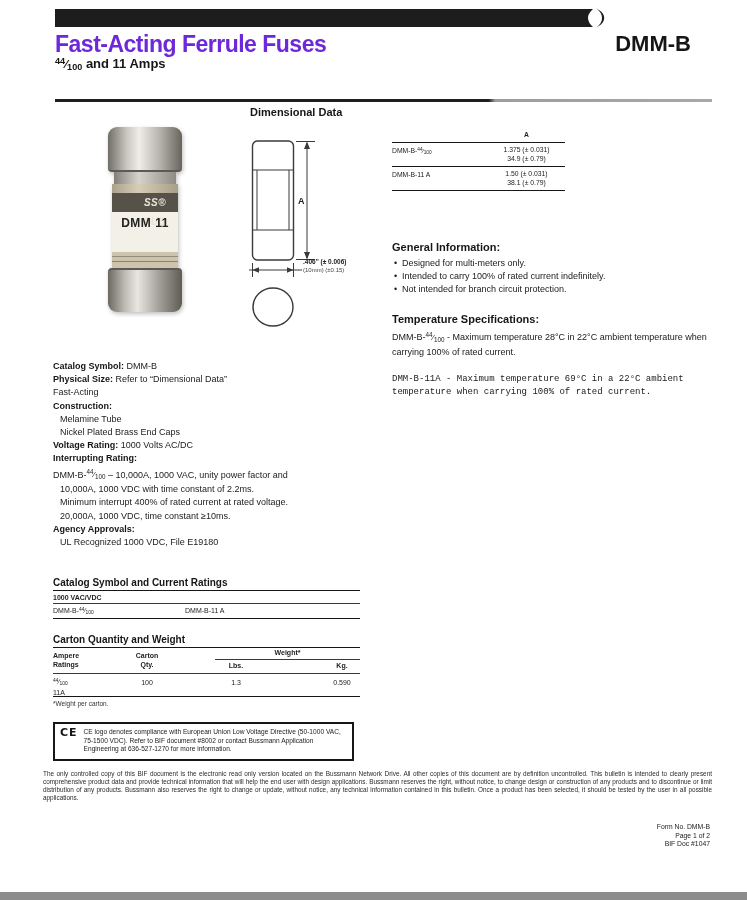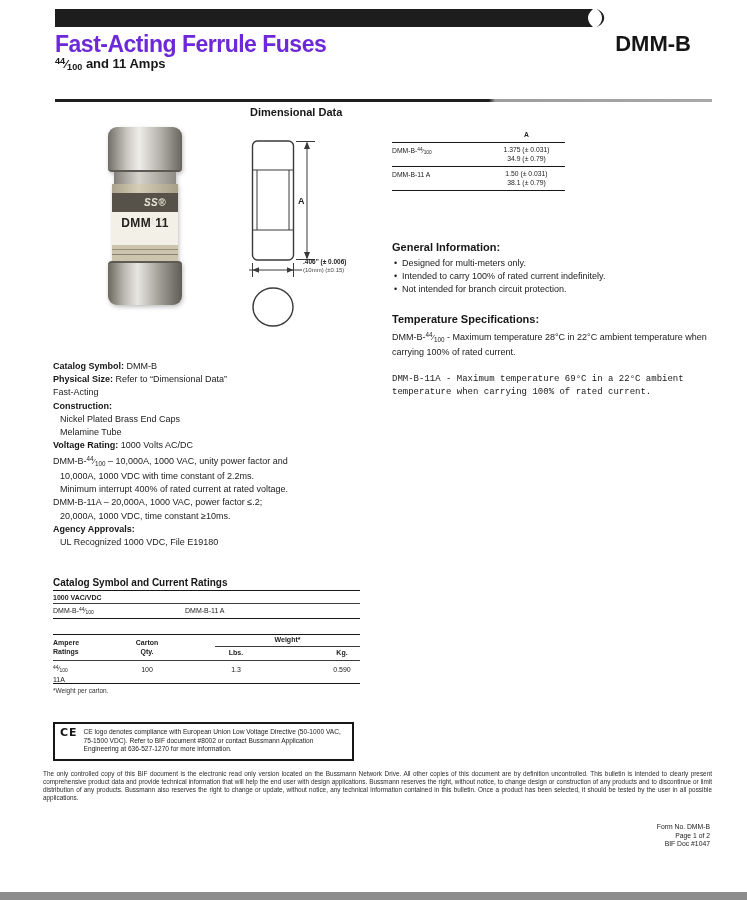--- a/index.html
+++ b/index.html
@@ -25,21 +25,21 @@
 
   
   .fuse-photo { left:104px; top:127px; width:82px; display:flex; flex-direction:column; align-items:center; filter:drop-shadow(1px 2px 2px rgba(0,0,0,0.25)); }
   .cap-top { width:74px; height:45px; border-radius:9px 9px 4px 4px;
     background:linear-gradient(90deg,#716e67,#c9c6c0 25%,#efede9 42%,#b2afa8 72%,#67645e);
     border-bottom:2px solid #5d5a54; }
   .shoulder { width:62px; height:12px; background:linear-gradient(90deg,#837f78,#d6d3cd 40%,#8f8c85); }
   .fuse-body { width:66px; }
   .b-tan1 { height:9px; background:linear-gradient(90deg,#aaa28c,#d6cdb6 40%,#a89f89); }
   .b-dark { height:19px; background:#565249; color:#e9e5d6; font-size:10px; font-weight:bold; font-style:italic; text-align:center; line-height:19px; letter-spacing:0.5px;padding-left:20px; }
-  .b-white { height:33px; background:#f3f0e8; color:#23221f; font-size:12px; font-weight:bold; text-align:center; line-height:22px; letter-spacing:0.5px; }
+  .b-white { height:40px; background:#f3f0e8; color:#23221f; font-size:12px; font-weight:bold; text-align:center; line-height:22px; letter-spacing:0.5px; }
   .b-tan2 { height:16px; background:repeating-linear-gradient(to bottom,#cdc4ad 0 4px,#968d79 4px 5px,#cdc4ad 5px 9px,#8a8173 9px 10px,#cdc4ad 10px 16px); }
   .cap-bottom { width:74px; height:44px; border-radius:4px 4px 9px 9px;
     background:linear-gradient(90deg,#6b685f,#bcb9b2 22%,#e8e6e1 40%,#a5a29b 68%,#5f5c55);
     border-top:2px solid #5d5a54; }
 
   
   .dim-drawing { left:249px; top:136px; }
   .dim-drawing line, .dim-drawing rect, .dim-drawing ellipse, .dim-drawing path { stroke:#3a3a3a; fill:none; }
   .dim-drawing .arrow { fill:#3a3a3a; stroke:none; }
   .dim-drawing text { fill:#222; font-family:"Liberation Sans",sans-serif; }
@@ -197,45 +197,46 @@
   <div class="info-h temp-h">Temperature Specifications:</div>
   <div class="temp-para"><span>DMM-B-</span><span class="frac"><sup>44</sup><span class="fr-slash">⁄</span><sub>100</sub></span><span> - Maximum temperature 28°C in 22°C ambient temperature when carrying 100% of rated current.</span></div>
   <div class="temp-para temp-para2">DMM-B-11A - Maximum temperature 69°C in a 22°C ambient temperature when carrying 100% of rated current.</div>
 </div>
 
 <div class="abs specs">
   <div><b>Catalog Symbol:</b><span> DMM-B</span></div>
   <div><b>Physical Size:</b><span> Refer to “Dimensional Data”</span></div>
   <div>Fast-Acting</div>
   <div><b>Construction:</b></div>
+  <div class="ind">Melamine Tube</div>
   <div class="ind">Nickel Plated Brass End Caps</div>
-  <div class="ind">Melamine Tube</div>
   <div><b>Voltage Rating:</b><span> 1000 Volts AC/DC</span></div>
+  <div><b>Interrupting Rating:</b></div>
   <div><span>DMM-B-</span><span class="frac"><sup>44</sup><span class="fr-slash">⁄</span><sub>100</sub></span><span> – 10,000A, 1000 VAC, unity power factor and</span></div>
   <div class="ind">10,000A, 1000 VDC with time constant of 2.2ms.</div>
   <div class="ind">Minimum interrupt 400% of rated current at rated voltage.</div>
-  <div>DMM-B-11A – 20,000A, 1000 VAC, power factor ≤.2;</div>
   <div class="ind">20,000A, 1000 VDC, time constant ≥10ms.</div>
   <div><b>Agency Approvals:</b></div>
   <div class="ind">UL Recognized 1000 VDC, File E19180</div>
 </div>
 
 <div class="abs ratings">
   <div class="tbl-title">Catalog Symbol and Current Ratings</div>
   <div class="rule-th"></div>
   <div class="rt-volt">1000 VAC/VDC</div>
   <div class="rule-md"></div>
   <div class="rt-row">
     <span class="c1"><span>DMM-B-</span><span class="frac"><sup>44</sup><span class="fr-slash">⁄</span><sub>100</sub></span></span>
     <span class="c2">DMM-B-11 A</span>
   </div>
   <div class="rule-th"></div>
 </div>
 
 <div class="abs carton">
+  <div class="tbl-title">Carton Quantity and Weight</div>
   <div class="rule-th"></div>
   <div class="ct-head">
     <div class="h-amp">
         <div>Ampere</div>
         <div>Ratings</div>
       </div>
     <div class="h-qty">
         <div>Carton</div>
         <div>Qty.</div>
       </div>

